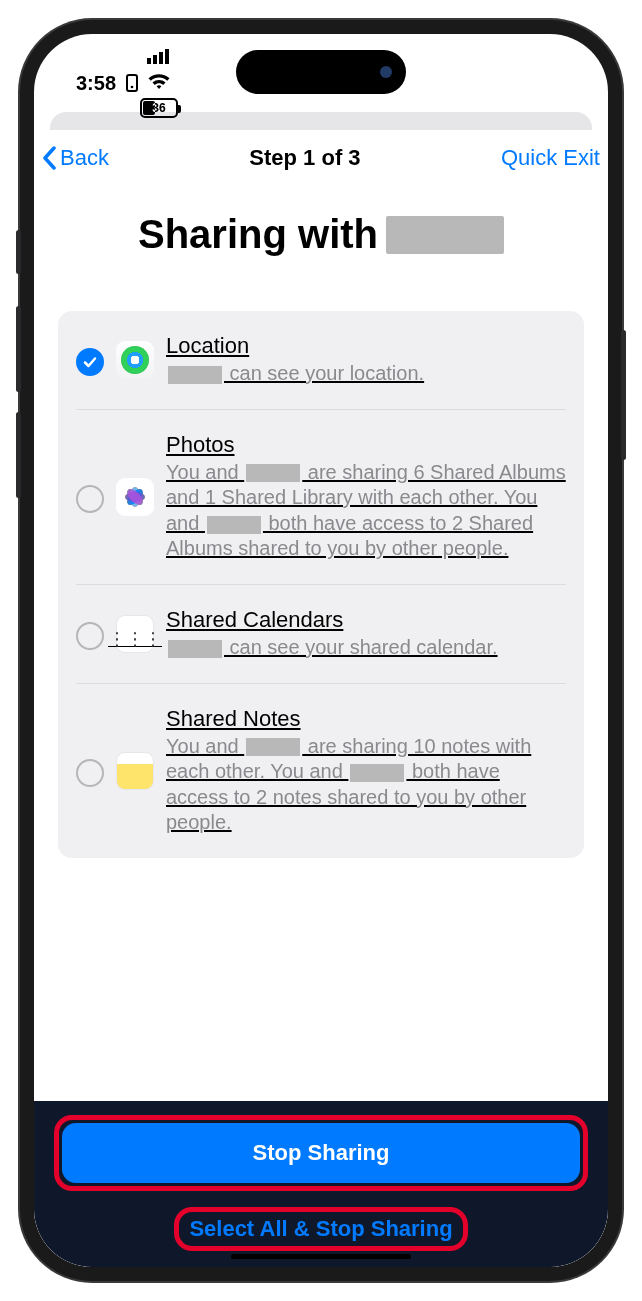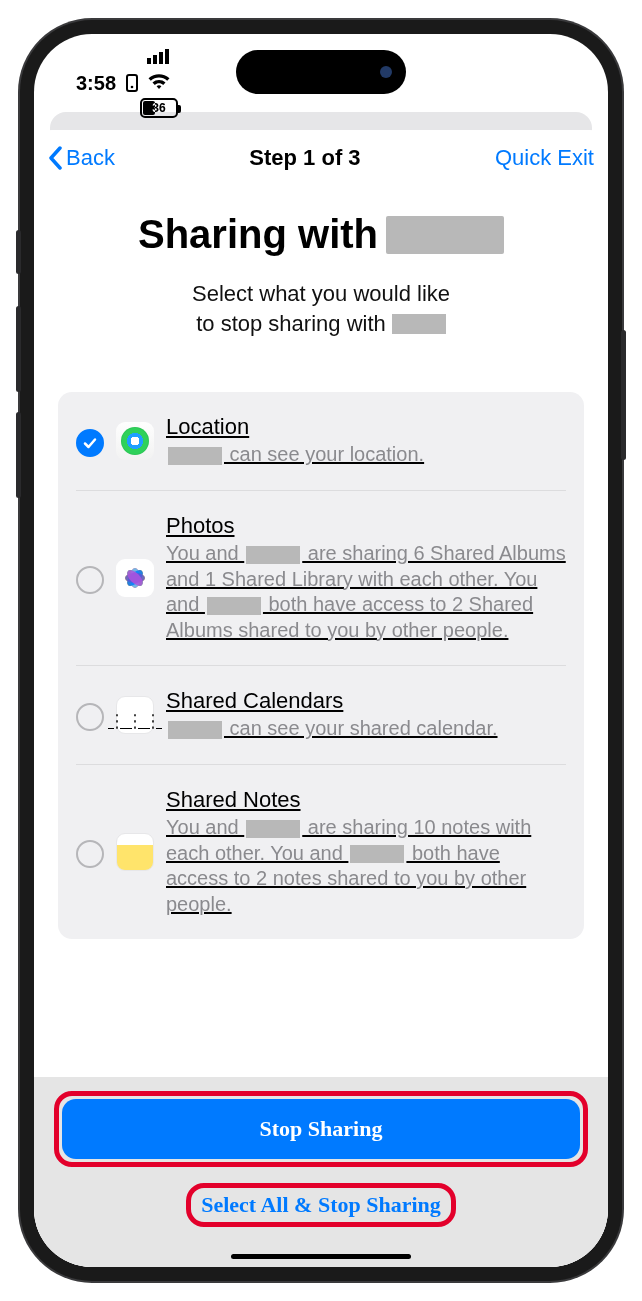--- a/index.html
+++ b/index.html
@@ -93,21 +93,21 @@
       border-radius: 18px 18px 0 0;
       display: flex;
       flex-direction: column;
     }
     
     .nav {
       height: 56px;
       display: flex;
       align-items: center;
       justify-content: space-between;
-      padding: 0 14px;
+      padding: 0 8px;
       gap: 24px;
     }
     .nav-back {
       display: flex; align-items: center; gap: 2px;
       color: #007aff; font-size: 22px;
     }
     .nav-title { font-size: 22px; font-weight: 700; color: #000; }
     .nav-exit { color: #007aff; font-size: 22px; }
     
     .header {
@@ -170,23 +170,22 @@
     .cal-top{ height:11px; background:#ff3b30; border-radius:8px 8px 0 0;}
     .cal-body{ flex:1; display:flex; align-items:center; justify-content:center; font-size:18px; color:#333;}
     .app-icon.notes { background:linear-gradient(#fff 0 30%, #ffe46b 30% 100%); border:1px solid #e7e7e9;}
     .opt-text { flex:1; }
     .opt-title { font-size: 22px; color:#000; margin-bottom:2px;}
     .opt-desc { font-size: 20px; color:#8a8a8e; line-height:1.28; }
     .opt-desc .redact-inline { display:inline-block; width:54px; height:18px; background:#b8b8b8; vertical-align:middle; margin:0 2px;}
     
     .footer {
       margin-top: auto;
-      padding: 14px 20px 40px 20px;
-      background: #e5e5e5;
-      font-family: Liberation Serif, serif;
+      padding: 14px 20px 16px 20px;
+      background: #0f172a;
     }
     .annot-wrap {
       border: 5px solid #e3002b;
       border-radius: 18px;
       padding: 3px;
       margin-bottom: 16px;
     }
     .btn-primary {
       width: 100%; height: 60px; border-radius: 14px;
       background:#007aff; color:#fff; font-size:22px; font-weight:600;
@@ -260,27 +259,20 @@
         </div>
         <div class="nav-title">Step 1 of 3</div>
         <div class="nav-exit">Quick Exit</div>
       </div>
 
       <div class="header">
         <div class="title-row">
           <span>Sharing with</span>
           <span class="redact-lg"></span>
         </div>
-        <div class="subtitle">
-          <div>Select what you would like</div>
-          <div class="subtitle-row">
-            <span>to stop sharing with</span>
-            <span class="redact-sm"></span>
-          </div>
-        </div>
       </div>
 
       <div class="card">
 
         <div class="opt center">
           <div class="radio checked">
             <svg width="16" height="16" viewBox="0 0 16 16">
                 <path d="M3 8.5 L6.5 12 L13 4.5" fill="none" stroke="#fff" stroke-width="2.5" stroke-linecap="round" stroke-linejoin="round"></path>
               </svg>
           </div>

